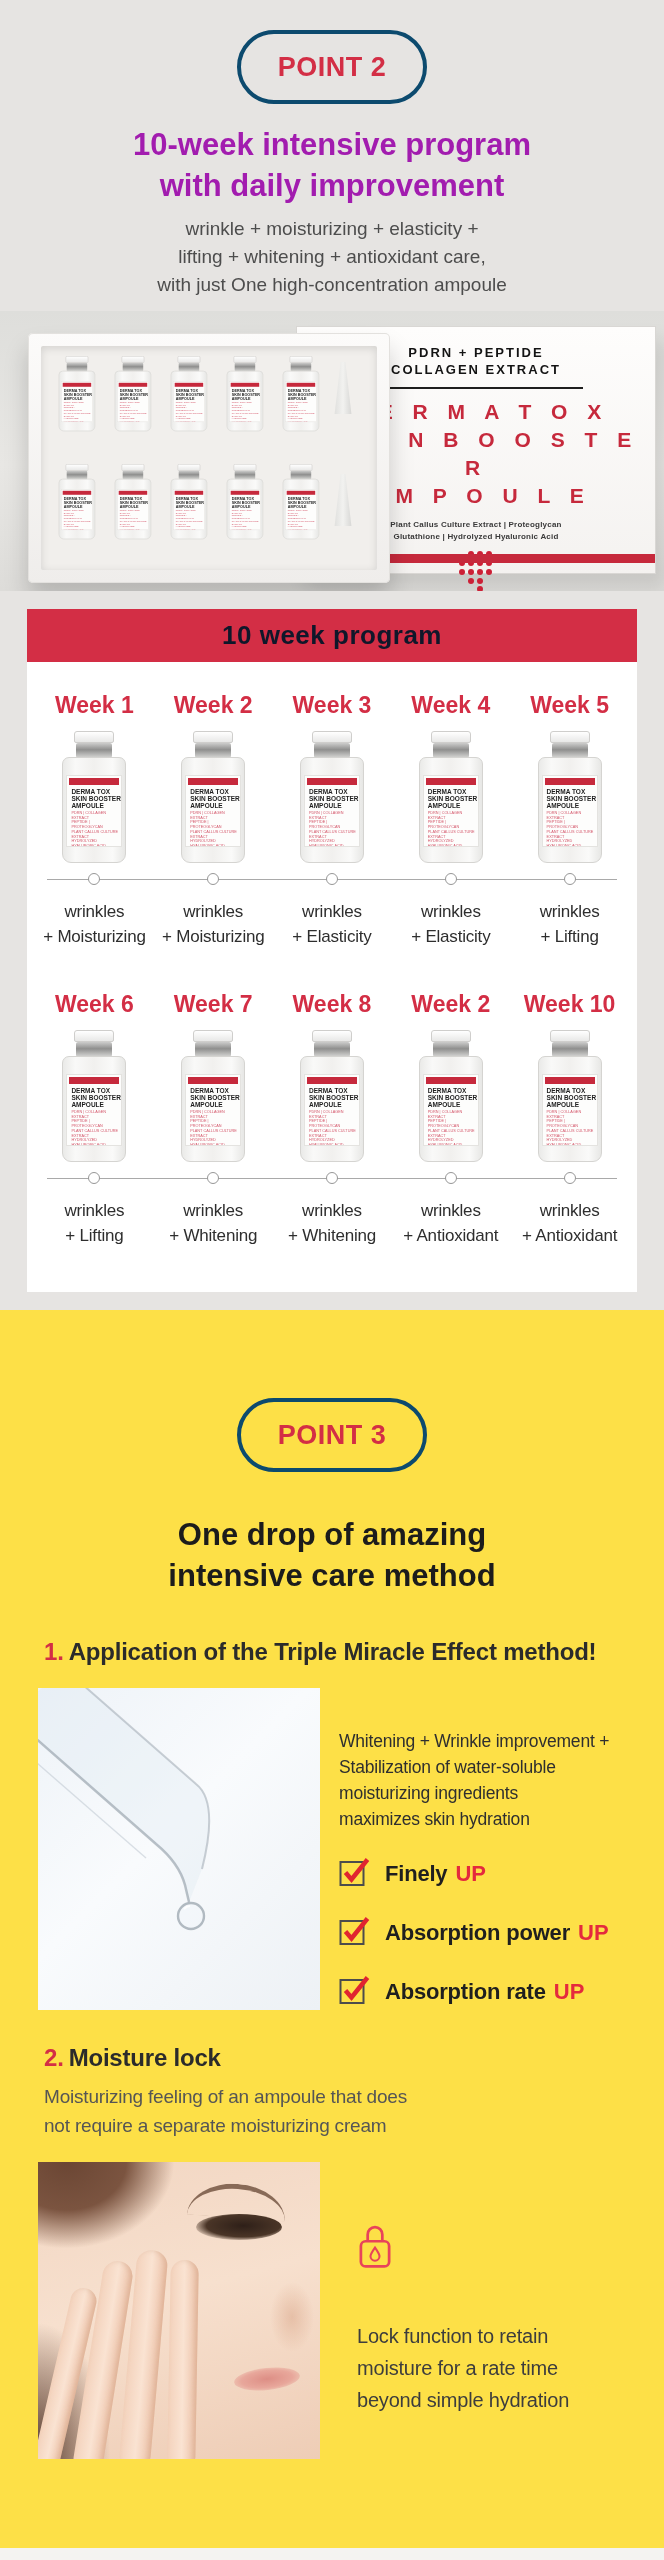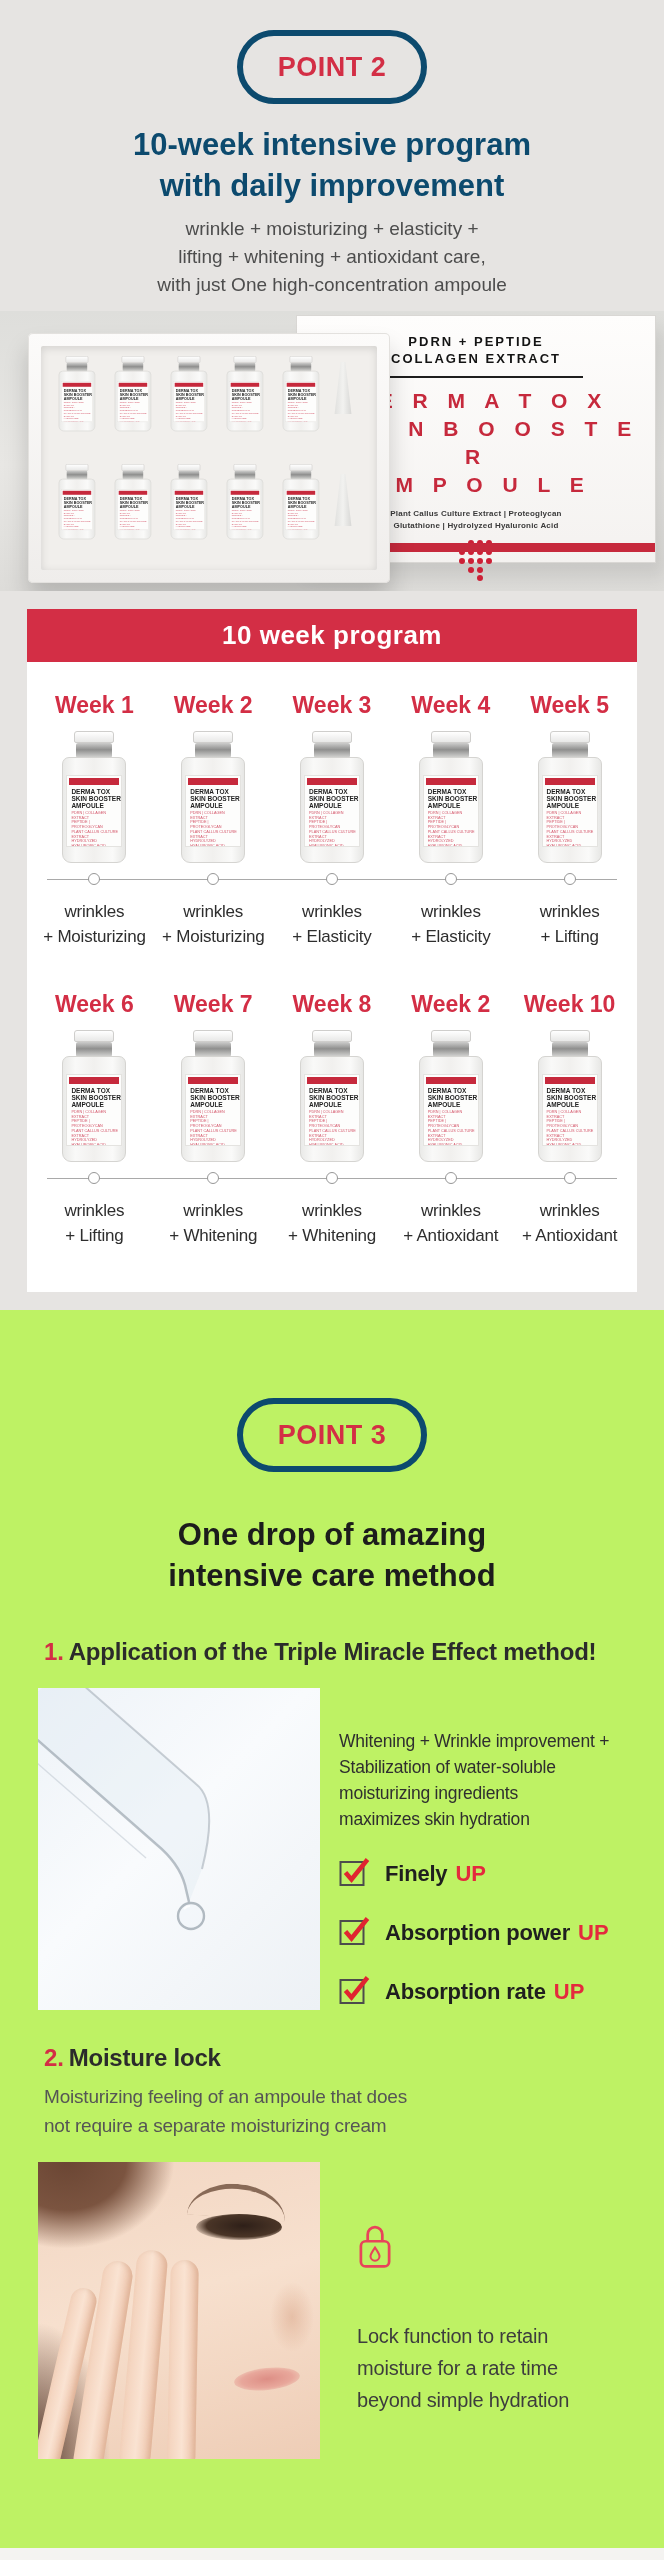--- a/index.html
+++ b/index.html
@@ -3,32 +3,32 @@
 <meta charset="utf-8">
 <style>
   html,body { margin:0; padding:0; background:#ffffff; }
   * { box-sizing:border-box; }
   .page { width:664px; height:2560px; margin:0 auto; position:relative; overflow:hidden;
           font-family:"Liberation Sans", sans-serif; background:#fff; }
 
   
   .gray-section { background:#e6e4e2; height:1310px; padding-top:30px; }
 
-  .pill { width:190px; height:74px; margin:0 auto; border:6px solid #0c4a6e; border-radius:40px;
+  .pill { width:190px; height:74px; margin:0 auto; border:4px solid #0c4a6e; border-radius:40px;
           display:flex; align-items:center; justify-content:center;
           color:#d32e45; font-size:27px; font-weight:bold; letter-spacing:.5px; background:transparent; }
 
   .main-title { margin:20px 0 0; text-align:center; font-size:31px; line-height:41px;
-                font-weight:bold; color:#0c4a6e; }
+                font-weight:bold; color:#a21caf; }
   .subtitle { margin:9px 0 0; text-align:center; font-size:19px; line-height:28px; color:#4d4d4d; }
 
   
   .product-photo { position:relative; height:280px; margin-top:12px; overflow:hidden;
     background:linear-gradient(180deg,#dededb 0%,#e8e7e4 55%,#dddcd9 100%); }
-  .pbox { position:absolute; left:296px; top:4px; width:360px; height:248px; z-index:1;
+  .pbox { position:absolute; left:296px; top:15px; width:360px; height:248px; z-index:1;
     background:linear-gradient(180deg,#fefdfc 0%,#f4f2f0 100%); border:1px solid #d9d7d4;
     text-align:center; padding-top:17px; box-shadow:10px 14px 18px rgba(0,0,0,.10); }
   .pbox-top { font-size:13px; font-weight:bold; letter-spacing:2px; color:#141414; line-height:17px; }
   .pbox-divider { width:214px; height:2px; background:#1e1e1e; margin:9px auto; }
   .pbox-name { font-size:21px; font-weight:bold; color:#c6293c; letter-spacing:7px; line-height:28px; }
   .pbox-ing { margin-top:9px; font-size:8px; font-weight:bold; color:#3a3a3a; line-height:12px; letter-spacing:.2px; }
   .pbox-dots { margin-top:7px; }
   .pbox-stripe { position:absolute; left:0; right:0; bottom:10px; height:9px; background:#c6293c; }
 
   .tray { position:absolute; left:28px; top:22px; width:362px; height:250px; z-index:2;
@@ -57,36 +57,36 @@
     border-radius:7px 7px 9px 9px;
     background:linear-gradient(90deg,#eaeae8 0%,#f9f9f8 20%,#f1f0ee 50%,#fafaf9 80%,#e7e7e5 100%); }
   .vial-label { position:absolute; top:44px; left:7px; right:7px; height:72px; background:#fdfdfc;
     border:1px solid #e4e3e0; overflow:hidden; }
   .vial-band { height:7px; background:#c6293c; margin:2px 2px 3px; }
   .vial-title { padding-left:4px; font-size:6.5px; line-height:7px; font-weight:bold; color:#1e1e1e; }
   .vial-red { padding-left:4px; margin-top:2px; font-size:3.8px; line-height:4.7px; color:#d4566a; }
 
   
   .program-card { width:610px; margin:18px auto 0; background:#fff; padding-bottom:44px; }
-  .banner { height:53px; background:#d32e45; color:#ffffff; display:flex; align-items:center;
+  .banner { height:53px; background:#d32e45; color:#0f172a; display:flex; align-items:center;
     justify-content:center; font-size:26px; font-weight:bold; letter-spacing:.5px; }
   .week-block { padding:30px 8px 0; }
   .week-block + .week-block { padding-top:42px; }
   .grid5 { display:grid; grid-template-columns:repeat(5,1fr); }
   .week-label { text-align:center; font-size:23px; font-weight:bold; color:#d32e45; }
   .vial-cell { display:flex; justify-content:center; margin-top:12px; height:132px; }
   .timeline { position:relative; height:14px; margin-top:10px; }
   .tl-line { position:absolute; left:12px; right:12px; top:6px; height:1px; background:#a9a9a9; }
   .tl-dot { display:block; width:12px; height:12px; margin:0 auto; border:1px solid #979797;
     border-radius:50%; background:#fff; }
   .timeline .grid5 { position:absolute; left:0; right:0; top:0; }
   .benefit { text-align:center; margin-top:12px; font-size:17px; line-height:25px; color:#2e2e2e; letter-spacing:-.2px; }
 
   
-  .white-section { background:#bef264; height:1250px; padding-top:88px; position:relative; }
+  .white-section { background:#fde047; height:1250px; padding-top:88px; position:relative; }
   .main-title2 { margin:42px 0 0; text-align:center; font-size:31px; line-height:41px; font-weight:bold; color:#1c1c1c; }
 
   .method { margin:0 44px; }
   .method-1 { margin-top:42px; }
   .method-title { font-size:24px; font-weight:bold; color:#2b2b2b; white-space:nowrap; letter-spacing:-.2px; }
   .method-num { color:#d32e45; margin-right:5px; }
   .method-sub { margin:10px 0 0; font-size:19px; line-height:29px; color:#555; letter-spacing:-.2px; }
   .method-row { display:flex; margin-top:22px; margin-left:-6px; }
   .img-col { flex:0 0 282px; }
   .right-col { margin-left:19px; width:280px; }

